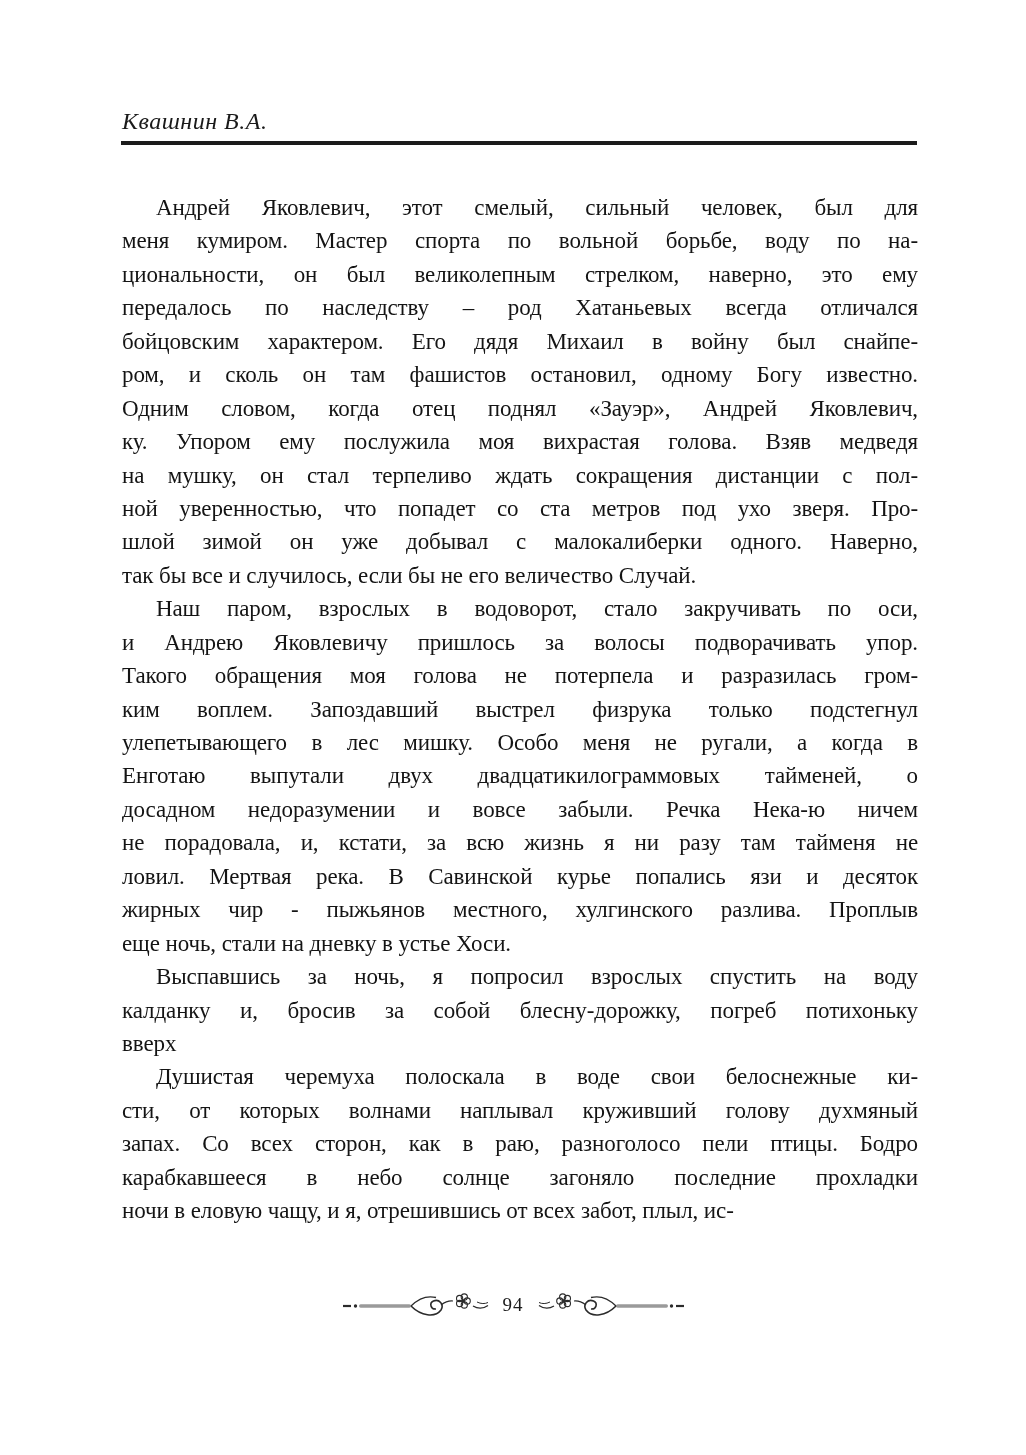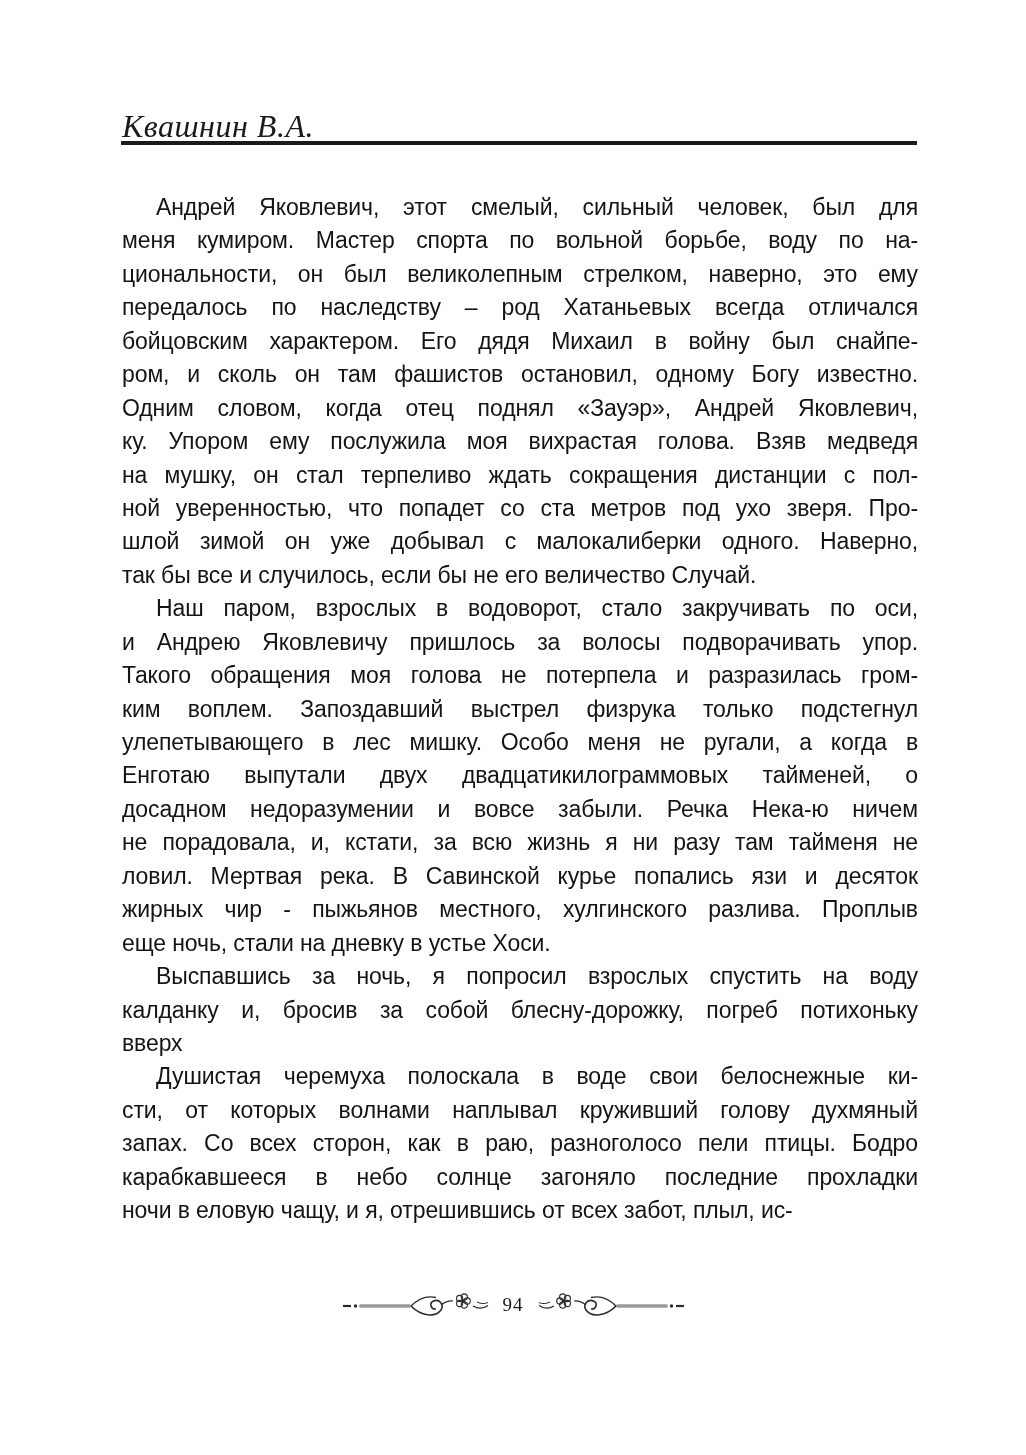--- a/index.html
+++ b/index.html
@@ -16,21 +16,21 @@
     font-family: "Liberation Sans", sans-serif;
     color: #141414;
     overflow: hidden;
   }
   .running-head {
     position: absolute;
     left: 122px;
     top: 108px;
     font-family: "Liberation Serif", serif;
     font-style: italic;
-    font-size: 32px;
+    font-size: 24px;
     letter-spacing: 0.5px;
     color: #1a1a1a;
   }
   .header-rule {
     position: absolute;
     left: 121px;
     top: 141px;
     width: 796px;
     height: 4px;
     background: #1b1b1b;
@@ -44,20 +44,21 @@
   .line {
     height: 33.45px;
     line-height: 33.45px;
     font-size: 23px;
     letter-spacing: -0.1px;
     text-align: justify;
     text-align-last: justify;
     white-space: nowrap;
     overflow: visible;
     color: #141414;
+    font-family: Liberation Serif, serif;
   }
   .line.first {
     text-indent: 34px;
   }
   .line.last {
     text-align-last: left;
   }
   .footer {
     position: absolute;
     left: 0;

